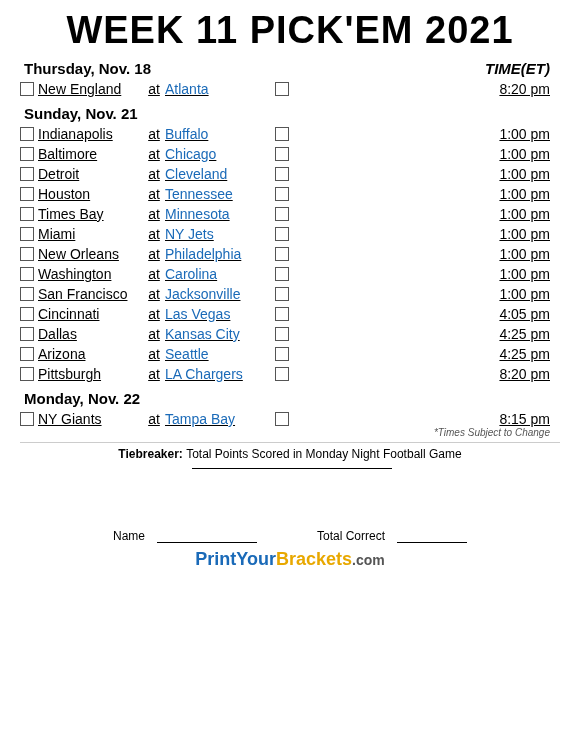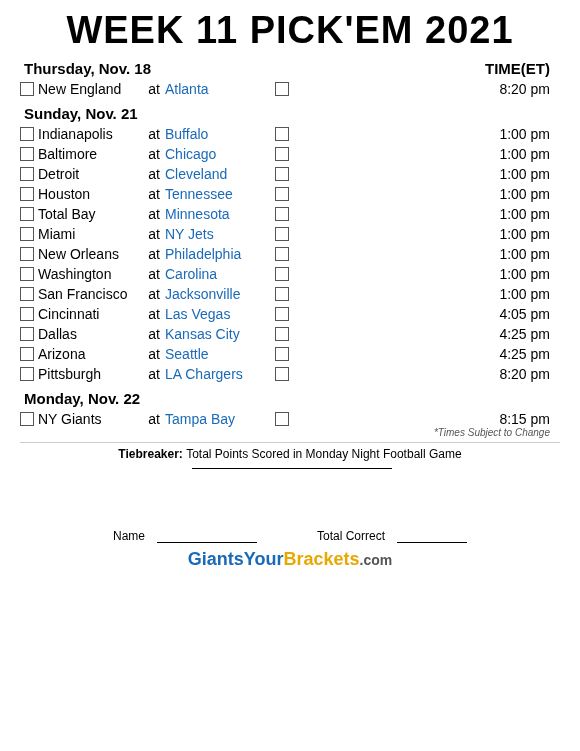--- a/index.html
+++ b/index.html
@@ -26,26 +26,28 @@
       margin: 6px 0 2px 4px;
     }
     .section-header .day-label {
       font-weight: bold;
       font-size: 15px;
     }
     .section-header .time-label {
       font-weight: bold;
       font-size: 15px;
       margin-right: 10px;
+      font-style: italic;
     }
     .game-row {
       display: flex;
       align-items: center;
       padding: 2px 0;
       font-size: 14px;
+      text-decoration: underline;
     }
     .checkbox {
       width: 14px;
       height: 14px;
       border: 1.5px solid #555;
       display: inline-block;
       margin-right: 4px;
       flex-shrink: 0;
     }
     .team-home {
@@ -197,21 +199,21 @@
     <div class="game-row">
       <span class="checkbox"></span>
       <span class="team-home">Houston</span>
       <span class="at-word">at</span>
       <span class="team-away">Tennessee</span>
       <span class="checkbox-away"></span>
       <span class="game-time">1:00 pm</span>
     </div>
     <div class="game-row">
       <span class="checkbox"></span>
-      <span class="team-home">Total Bay</span>
+      <span class="team-home">Times Bay</span>
       <span class="at-word">at</span>
       <span class="team-away">Minnesota</span>
       <span class="checkbox-away"></span>
       <span class="game-time">1:00 pm</span>
     </div>
     <div class="game-row">
       <span class="checkbox"></span>
       <span class="team-home">Miami</span>
       <span class="at-word">at</span>
       <span class="team-away">NY Jets</span>
@@ -291,14 +293,14 @@
     <div class="name-correct-row">
       <div class="name-field">
         <span>Name</span>
         <span class="underline-field"></span>
       </div>
       <div class="correct-field">
         <span>Total Correct</span>
         <span class="underline-field" style="width: 70px;"></span>
       </div>
     </div>
-    <div class="footer-brand"><span class="print">Giants</span><span class="your">Your</span><span class="brackets">Brackets</span><span class="dotcom">.com</span></div>
+    <div class="footer-brand"><span class="print">Print</span><span class="your">Your</span><span class="brackets">Brackets</span><span class="dotcom">.com</span></div>
   </div>
 
 </body></html>

